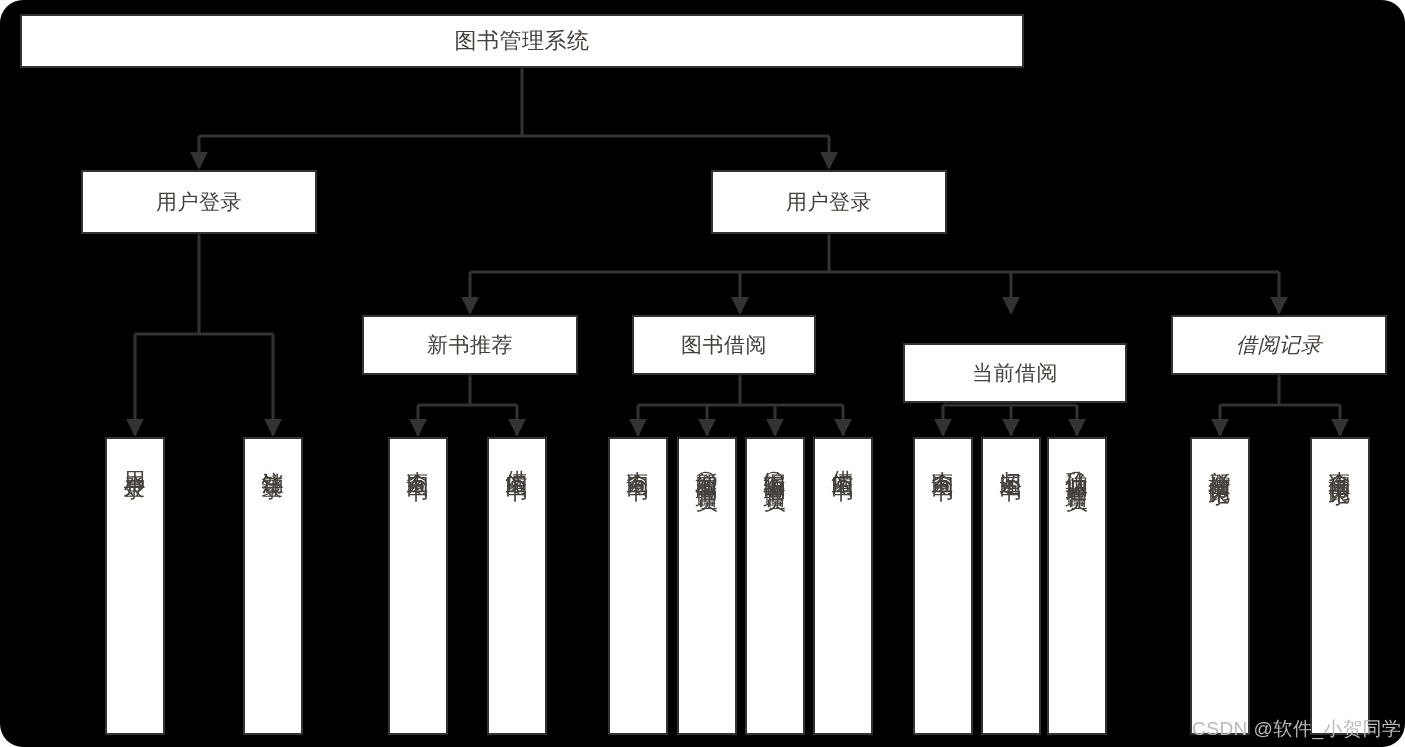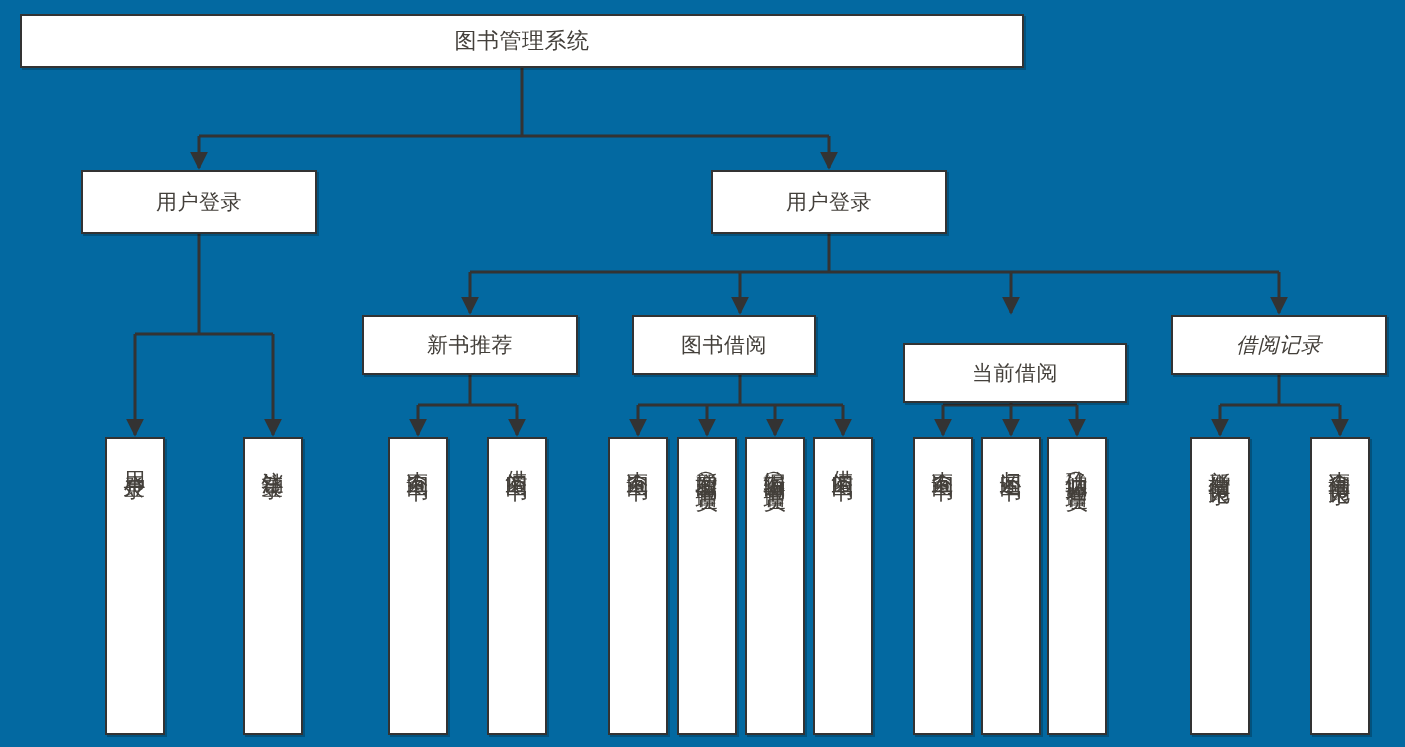--- a/index.html
+++ b/index.html
@@ -7,22 +7,23 @@
     padding: 0;
     background: #ffffff;
   }
   body {
     font-family: "Liberation Sans", "DejaVu Sans", sans-serif;
   }
   #canvas {
     position: relative;
     width: 1405px;
     height: 747px;
-    background: #0369a1;
+    background: #000000;
     overflow: hidden;
+    border-radius: 23px;
   }
   svg.wires {
     position: absolute;
     left: 0;
     top: 0;
     width: 1405px;
     height: 747px;
     pointer-events: none;
   }
   .node {
@@ -170,14 +171,15 @@
         <span class="label">确认归还（管理员）</span>
       </div>
       <div class="node vertical" style="left: 1190px; top: 437px; width: 60px; height: 298px;">
         <span class="label">新增借阅记录</span>
       </div>
       <div class="node vertical" style="left: 1310px; top: 437px; width: 60px; height: 298px;">
         <span class="label">查询借阅记录</span>
       </div>
     </div>
 
+  <div class="watermark" style="left: 1192px; top: 716px;">CSDN @软件_小贺同学</div>
 
 </div>
 
 </body></html>

